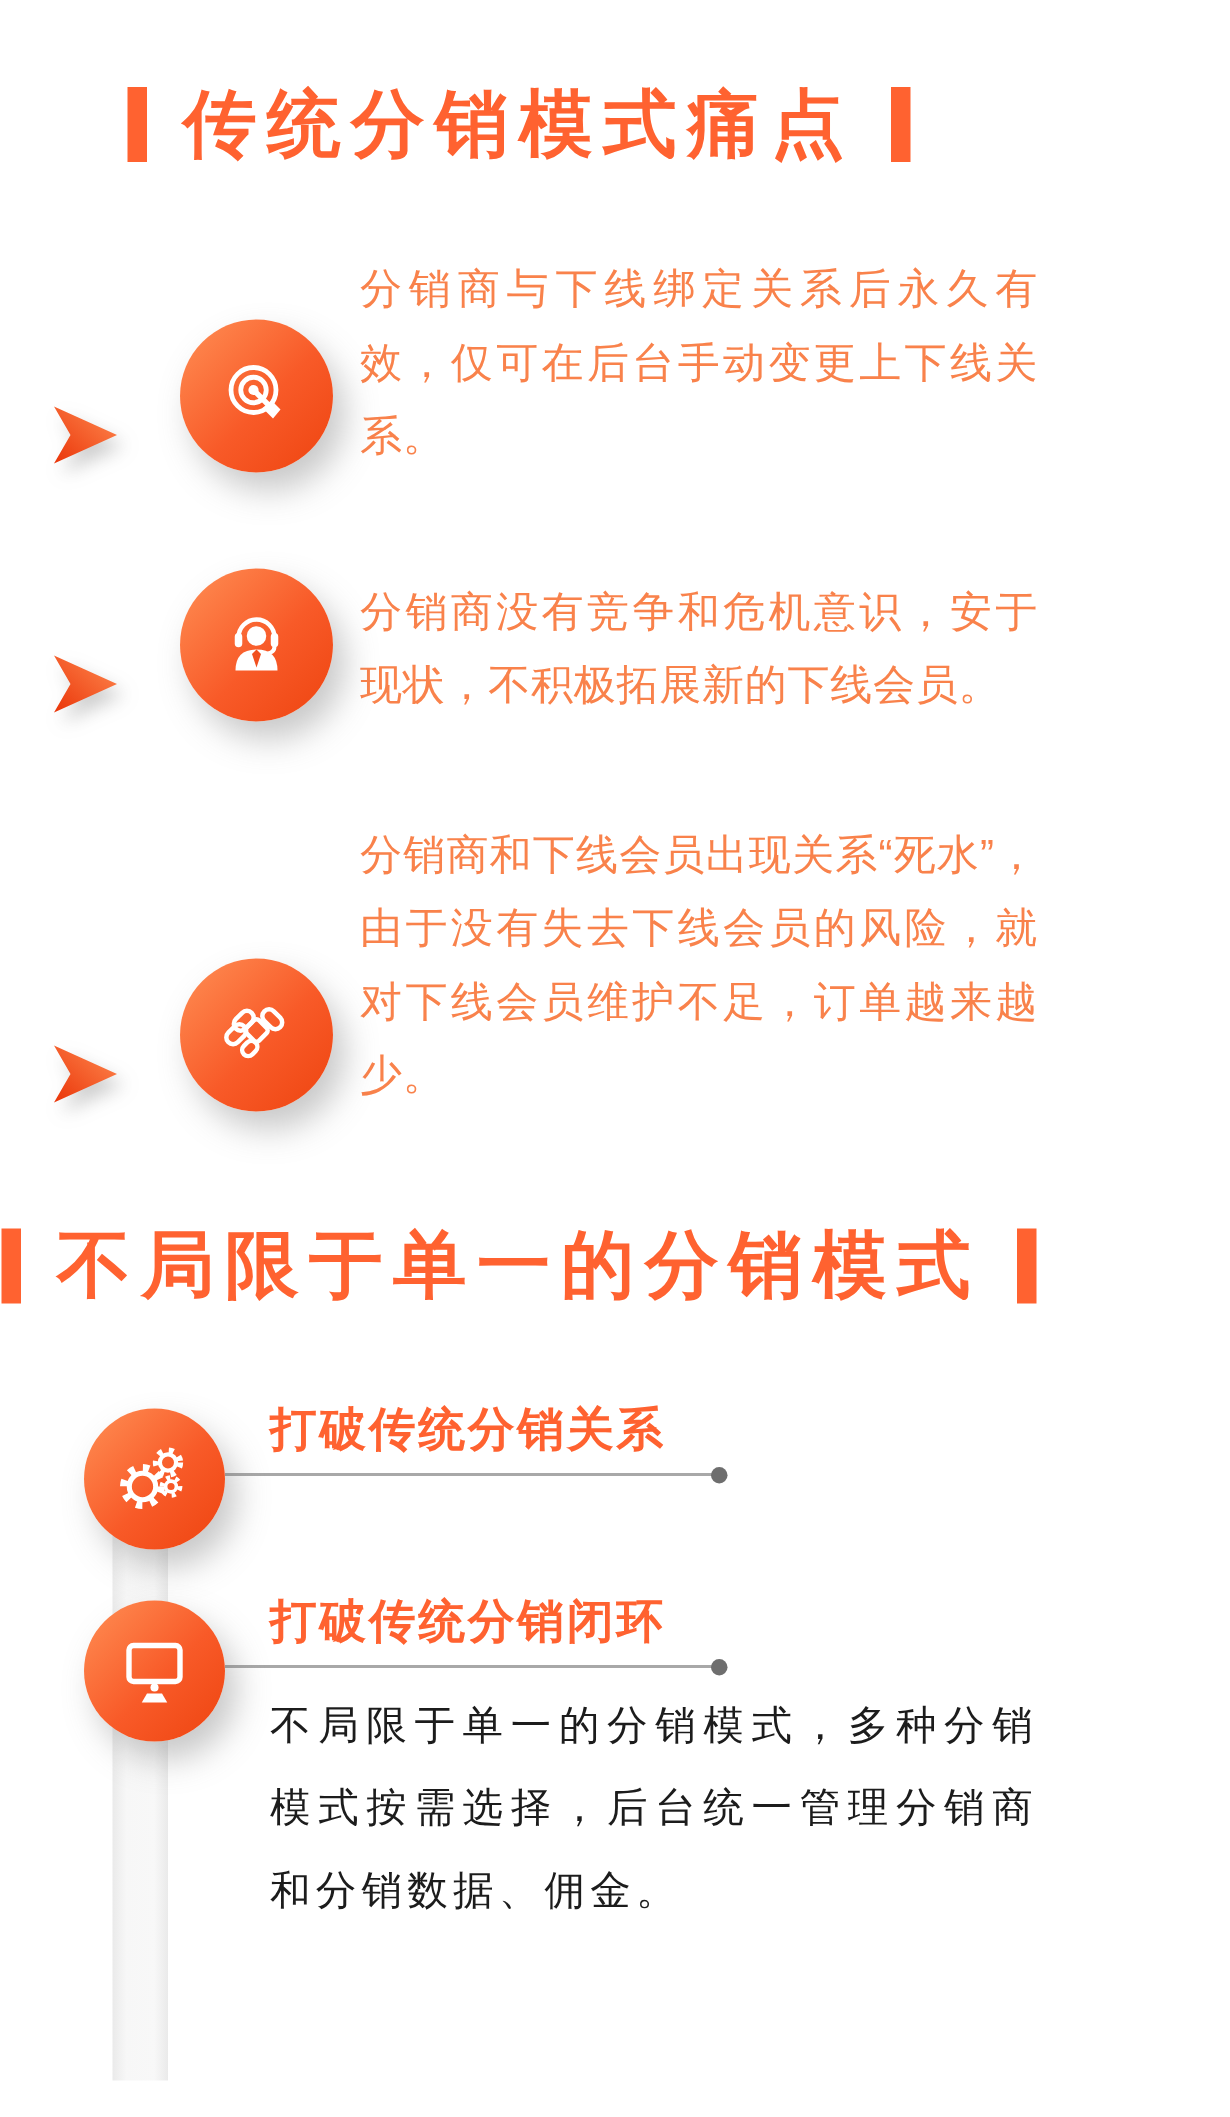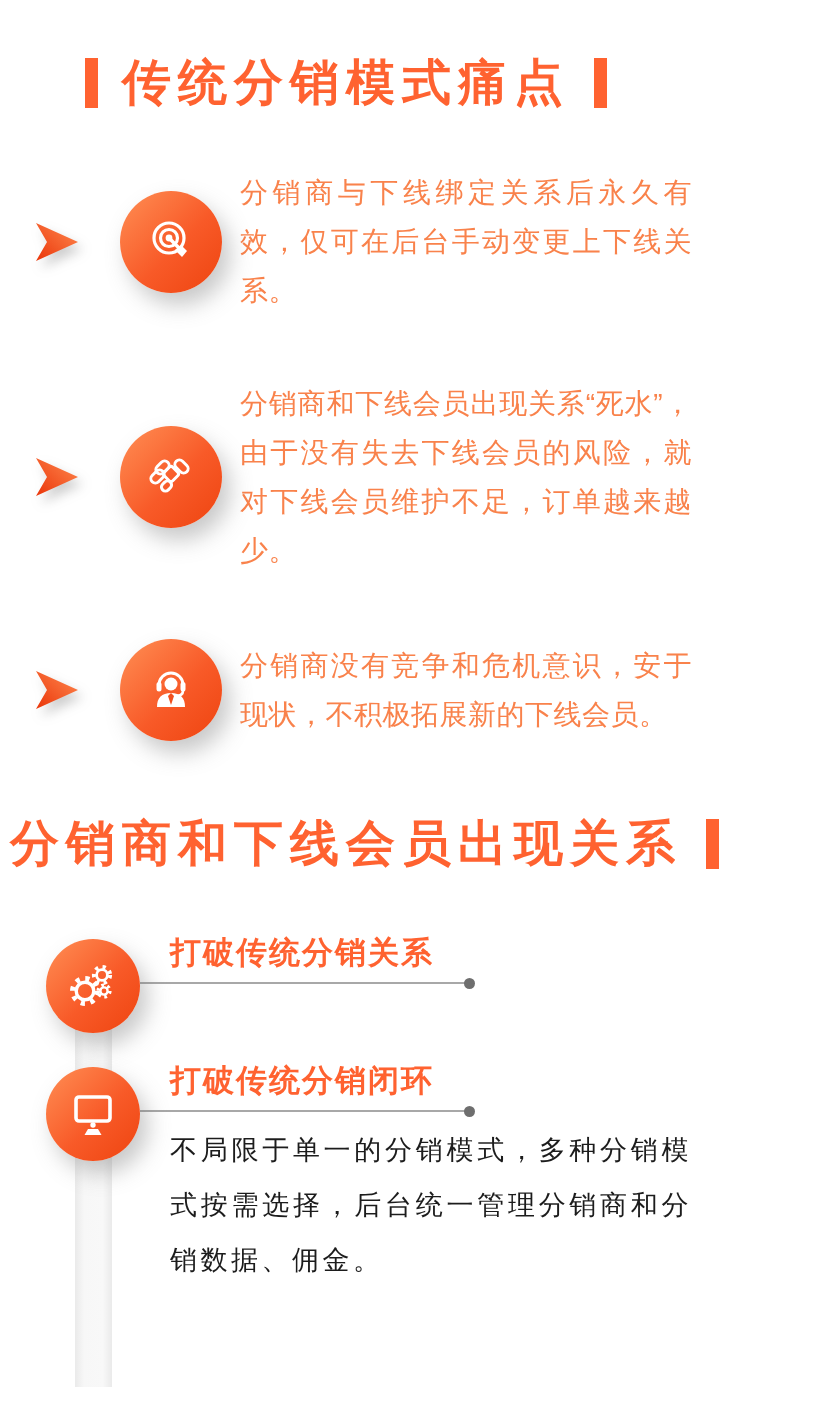--- a/index.html
+++ b/index.html
@@ -15,21 +15,21 @@
   .sec-title.first { padding-top:50px; }
   .sec-title.second { margin-top:70px; }
   .sec-title .bar { width:13px; height:50px; background:#ff6230; flex:none; }
   .sec-title h1 {
     font-size:49px; font-weight:bold; color:#ff6230;
     letter-spacing:7px; white-space:nowrap;
   }
 
   
   .pain-list { margin-top:52px; }
-  .pain-row { display:flex; align-items:center; margin-bottom:64px; }
+  .pain-row { display:flex; align-items:flex-end; margin-bottom:64px; }
   .arrow-wrap { margin-left:34px; width:46px; flex:none;
     filter:drop-shadow(5px 7px 6px rgba(90,90,90,.30)); }
   .circle {
     border-radius:50%;
     background:linear-gradient(135deg,#ff8f55 0%,#f85a28 55%,#ee4410 100%);
     box-shadow:8px 12px 22px rgba(110,110,110,.38);
     display:flex; align-items:center; justify-content:center;
     flex:none; position:relative; z-index:1;
   }
   .circle.big { width:102px; height:102px; margin-left:40px; }
@@ -38,21 +38,21 @@
     font-size:28px; line-height:49px; letter-spacing:.5px;
     color:#f9824b; text-align:justify;
   }
 
   
   .timeline { position:relative; margin-top:58px; }
   .vband {
     position:absolute; left:75px; top:52px; width:37px; height:400px; z-index:0;
     background:linear-gradient(90deg,#eaeaea 0%,#f7f7f7 25%,#f8f8f8 75%,#eaeaea 100%);
   }
-  .sol-item { display:flex; align-items:flex-start; margin-bottom:30px; position:relative; }
+  .sol-item { display:flex; align-items:flex-start; margin-bottom:30px; position:relative;padding-left:10px; }
   .circle.small { width:94px; height:94px; margin-left:46px; margin-top:4px; }
   .sol-content { margin-left:30px; width:624px; }
   .sol-heading {
     font-size:31px; font-weight:bold; color:#ff6230;
     letter-spacing:2px; line-height:36px;
   }
   .hline {
     position:relative; height:2px; width:330px; background:#a8a8a8;
     margin:11px 0 11px -30px;
   }
@@ -105,56 +105,56 @@
     </div>
 
     <div class="pain-row">
       <span class="arrow-wrap">
         <svg width="46" height="50" viewBox="0 0 46 50">
           <polygon points="2,6 44,25 2,44 13,25" fill="url(#ag)"></polygon>
         </svg>
       </span>
       <span class="circle big">
         <svg width="52" height="52" viewBox="0 0 52 52">
+          <path d="M14 21 A12 12 0 0 1 38 21" fill="none" stroke="#fff" stroke-width="3"></path>
+          <rect x="11.5" y="18" width="5" height="9.5" rx="2.5" fill="#fff"></rect>
+          <rect x="35.5" y="18" width="5" height="9.5" rx="2.5" fill="#fff"></rect>
+          <path d="M38 27 Q38 32 30 32" fill="none" stroke="#fff" stroke-width="2.6" stroke-linecap="round"></path>
+          <circle cx="26" cy="20" r="6.5" fill="#fff"></circle>
+          <path d="M12 43 Q12 29 26 29 Q40 29 40 43 Z" fill="#fff"></path>
+          <polygon points="26,29 23,32 26,41 29,32" fill="#f1501f"></polygon>
+        </svg>
+      </span>
+      <p class="pain-text">分销商没有竞争和危机意识，安于现状，不积极拓展新的下线会员。</p>
+    </div>
+
+    <div class="pain-row">
+      <span class="arrow-wrap">
+        <svg width="46" height="50" viewBox="0 0 46 50">
+          <polygon points="2,6 44,25 2,44 13,25" fill="url(#ag)"></polygon>
+        </svg>
+      </span>
+      <span class="circle big">
+        <svg width="52" height="52" viewBox="0 0 52 52">
           <g fill="none" stroke="#fff" stroke-width="3" stroke-linejoin="round">
             <rect x="10" y="12" width="15" height="9" rx="4.5" transform="rotate(-45 17.5 16.5)"></rect>
             <rect x="5" y="21" width="15" height="9" rx="4.5" transform="rotate(-45 12.5 25.5)"></rect>
             <rect x="29" y="11" width="15" height="9" rx="4.5" transform="rotate(45 36.5 15.5)"></rect>
             <rect x="20" y="17" width="12" height="12" rx="2.5" transform="rotate(45 26 23)"></rect>
             <rect x="16" y="31" width="11" height="8" rx="4" transform="rotate(-45 21.5 35)"></rect>
           </g>
         </svg>
       </span>
       <p class="pain-text">分销商和下线会员出现关系“死水”，由于没有失去下线会员的风险，就对下线会员维护不足，订单越来越少。</p>
     </div>
-
-    <div class="pain-row">
-      <span class="arrow-wrap">
-        <svg width="46" height="50" viewBox="0 0 46 50">
-          <polygon points="2,6 44,25 2,44 13,25" fill="url(#ag)"></polygon>
-        </svg>
-      </span>
-      <span class="circle big">
-        <svg width="52" height="52" viewBox="0 0 52 52">
-          <path d="M14 21 A12 12 0 0 1 38 21" fill="none" stroke="#fff" stroke-width="3"></path>
-          <rect x="11.5" y="18" width="5" height="9.5" rx="2.5" fill="#fff"></rect>
-          <rect x="35.5" y="18" width="5" height="9.5" rx="2.5" fill="#fff"></rect>
-          <path d="M38 27 Q38 32 30 32" fill="none" stroke="#fff" stroke-width="2.6" stroke-linecap="round"></path>
-          <circle cx="26" cy="20" r="6.5" fill="#fff"></circle>
-          <path d="M12 43 Q12 29 26 29 Q40 29 40 43 Z" fill="#fff"></path>
-          <polygon points="26,29 23,32 26,41 29,32" fill="#f1501f"></polygon>
-        </svg>
-      </span>
-      <p class="pain-text">分销商没有竞争和危机意识，安于现状，不积极拓展新的下线会员。</p>
-    </div>
   </div>
 
   <div class="sec-title second">
     <span class="bar"></span>
-    <h1>分销商和下线会员出现关系</h1>
+    <h1>不局限于单一的分销模式</h1>
     <span class="bar"></span>
   </div>
 
   <div class="timeline">
     <span class="vband"></span>
 
     <div class="sol-item">
       <span class="circle small">
         <svg width="52" height="52" viewBox="0 0 52 52">
           <g fill="none" stroke="#fff">

